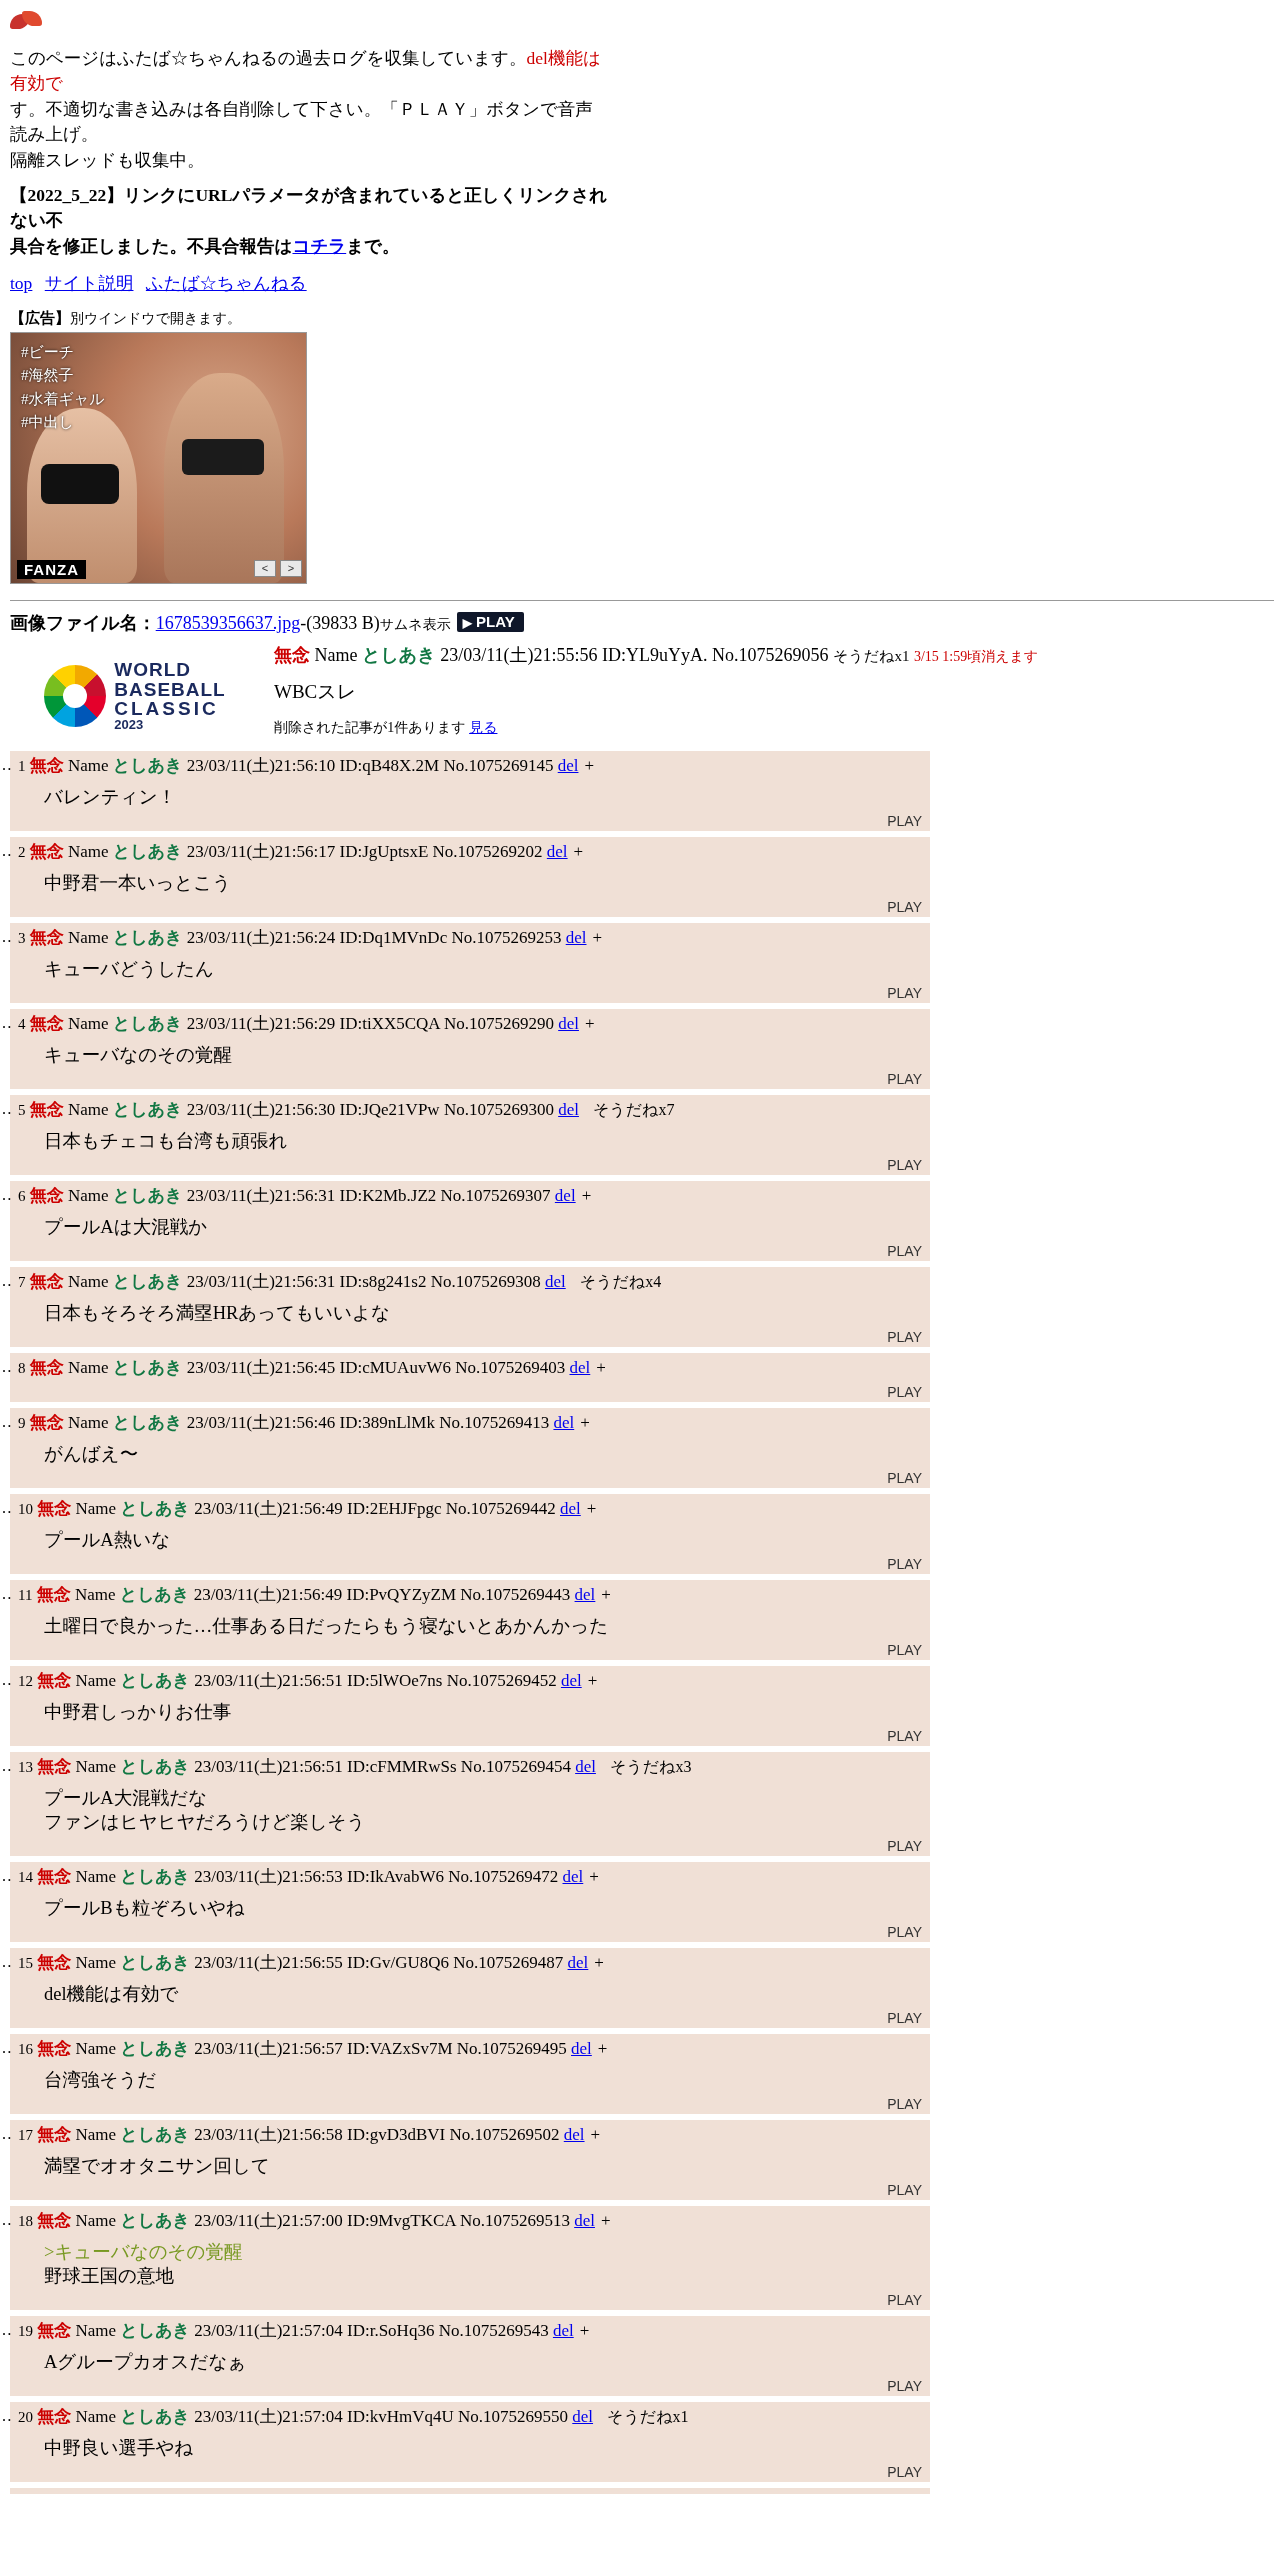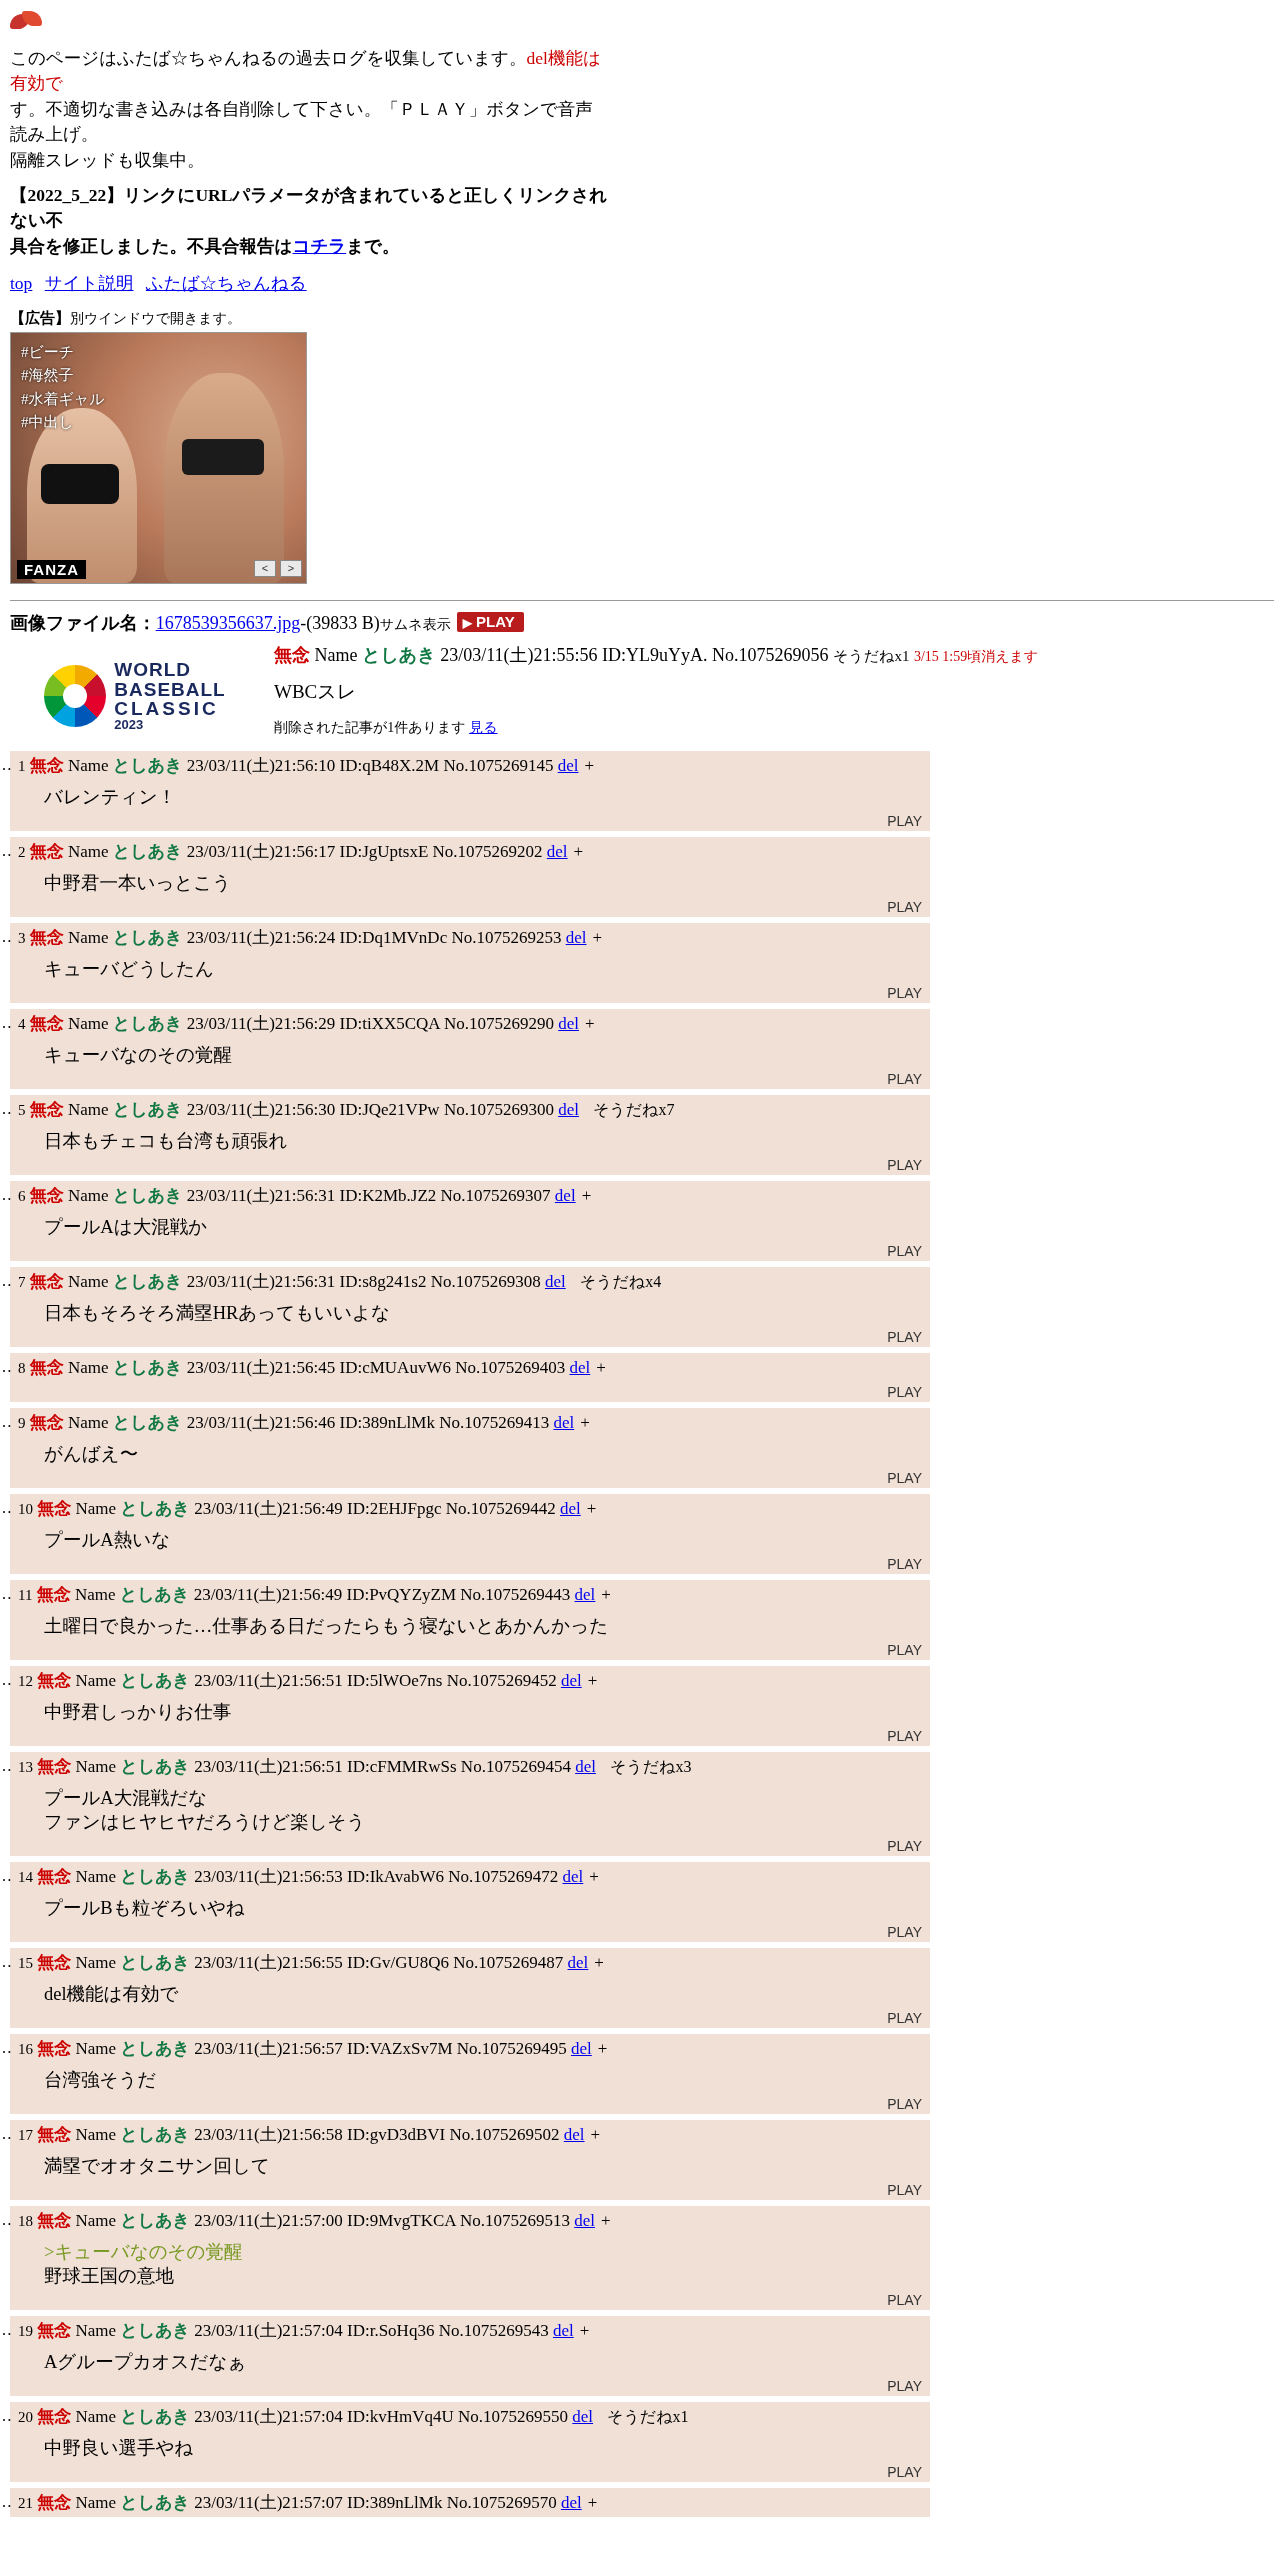--- a/index.html
+++ b/index.html
@@ -49,21 +49,21 @@
   .ad-tags{position:absolute;left:10px;top:8px;color:#fff;font-size:15px;line-height:1.55;text-shadow:0 0 3px #000;}
   .ad-brand{position:absolute;left:6px;bottom:4px;background:#000;color:#fff;font-size:15px;font-weight:bold;padding:1px 7px;letter-spacing:1px;font-family:"Liberation Sans",sans-serif;}
   .ad-nav{position:absolute;right:4px;bottom:6px;display:flex;gap:4px;}
   .ad-nav span{width:20px;height:15px;border:1px solid #888;background:#e9e9e9;font-size:11px;line-height:15px;text-align:center;color:#333;font-family:"Liberation Sans",sans-serif;}
   hr.sep{border:0;border-top:1px solid #999;margin:14px 0 10px 0;}
   
   .fileline{font-size:18px;margin:0 0 6px 0;}
   .fileline b{font-weight:bold;}
   .thumbnote{font-size:14px;}
   .playbtn{
-    display:inline-block;background:#b91c1c;color:#ffffff;
+    display:inline-block;background:#0f172a;color:#ffffff;
     font-size:15px;font-weight:bold;padding:1px 9px 2px 6px;margin-left:6px;
     font-family:"Liberation Sans",sans-serif;border-radius:2px;vertical-align:2px;
   }
   .playbtn .tri{font-size:12px;}
   
   .op{display:flex;align-items:flex-start;gap:0;margin-top:6px;}
   .op-thumb{
     width:250px;height:110px;background:#ffffff;border:0;
     display:flex;align-items:center;justify-content:center;flex:none;margin-right:14px;
   }
@@ -349,17 +349,16 @@
       <div class="reply">
         <span class="dots">…</span>
         <div class="rhead"><span class="num">20</span> <span class="subject">無念</span> <span>Name</span> <span class="name">としあき</span> <span class="meta">23/03/11(土)21:57:04 ID:kvHmVq4U No.1075269550</span> <a href="#" class="del">del</a><span class="plus"></span><span class="sod">そうだねx1</span></div>
         <div class="rtext">
           <div>中野良い選手やね</div>
         </div>
         <div class="rplay">PLAY</div>
       </div>
       <div class="reply">
         <span class="dots">…</span>
-        <div class="rhead"><span class="num">21</span> <span class="subject">無念</span> <span>Name</span> <span class="name">としあき</span> <span class="meta">23/03/11(土)21:57:07 ID:389nLlMk No.1075269570</span> <a href="#" class="del">del</a><span class="plus">+</span><span class="sod"></span></div>
       </div>
     </div>
 
 </div>
 
 </body></html>

